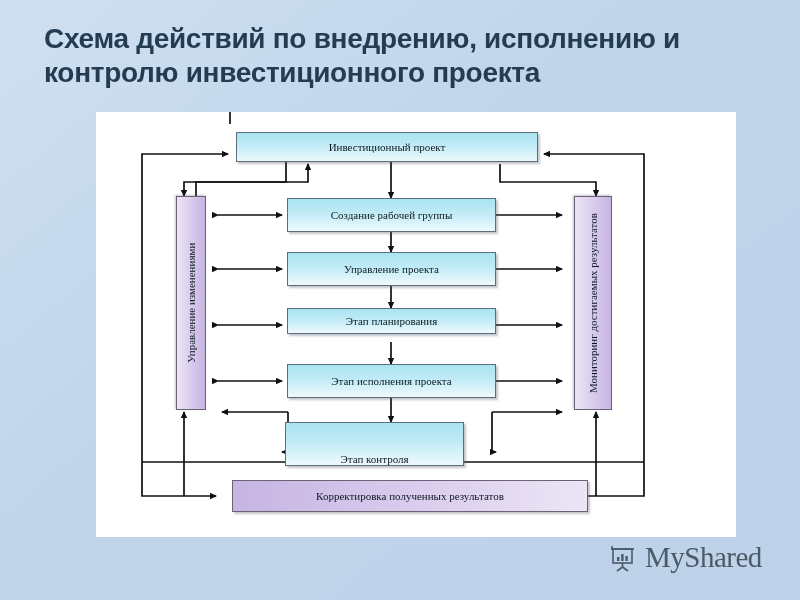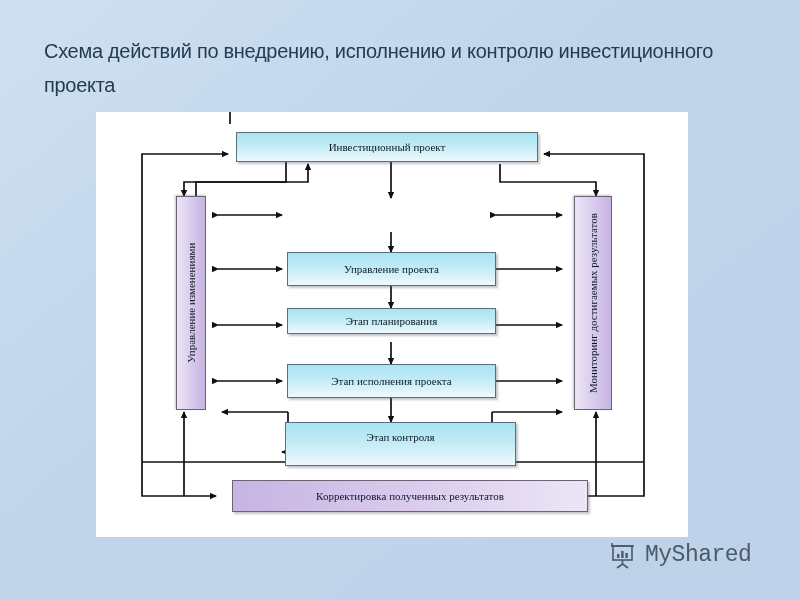--- a/index.html
+++ b/index.html
@@ -9,30 +9,30 @@
     background:#c5d8ec;
     position:relative;
   }
   #slide{
     position:absolute;inset:0;
     background:linear-gradient(140deg,#cfe0f0 0%,#c0d4ea 45%,#bdd2e9 100%);
   }
   #title{
     position:absolute;left:44px;top:22px;width:720px;
     font-family:"Liberation Sans", sans-serif;
-    font-weight:normal;
-    font-size:20px;
+    font-weight:bold;
+    font-size:28px;
     line-height:34px;
     color:#243c52;
     letter-spacing:-0.3px;
-    margin-top:12px;
   }
   #canvas{
     position:absolute;left:96px;top:112px;width:592px;height:425px;
     background:#ffffff;
+    padding-left:48px;
   }
   
   .box{
     position:absolute;
     box-sizing:border-box;
     border:1px solid #5b6f7a;
     display:flex;align-items:center;justify-content:center;
     text-align:center;
     font-family:"Liberation Serif", serif;
     font-size:11px;
@@ -53,22 +53,22 @@
     font-size:11px;
   }
   
   #wires{position:absolute;left:0;top:0;width:592px;height:425px;}
   
   #logo{
     position:absolute;left:608px;top:541px;
     display:flex;align-items:center;gap:7px;
   }
   #logo .word{
-    font-family:Liberation Mono, monospace;
-    font-size:23px;
+    font-family:Liberation Serif, serif;
+    font-size:29px;
     color:#4c5a66;
     letter-spacing:-0.5px;
   }
 </style>
 </head>
 <body>
 
 <div id="slide">
 
   <div id="title">Схема действий по внедрению, исполнению и контролю инвестиционного проекта</div>
@@ -129,34 +129,37 @@
         <path d="M88,384 L88,300" marker-end="url(#ah)"></path>
         <path d="M500,384 L500,300" marker-end="url(#ah)"></path>
 
       </g>
     </svg>
 
     <div class="box cyan" style="left:140px;top:20px;width:302px;height:30px;">
       <span>Инвестиционный проект</span>
     </div>
 
+    <div class="box cyan" style="left:191px;top:86px;width:209px;height:34px;">
+      <span>Создание рабочей группы</span>
+    </div>
 
     <div class="box cyan" style="left:191px;top:140px;width:209px;height:34px;">
       <span>Управление проекта</span>
     </div>
 
     <div class="box cyan" style="left:191px;top:196px;width:209px;height:26px;">
       <span>Этап планирования</span>
     </div>
 
     <div class="box cyan" style="left:191px;top:252px;width:209px;height:34px;text-align:center;">
       <span>Этап исполнения проекта</span>
     </div>
 
-    <div class="box cyan" style="left:189px;top:310px;width:231px;height:44px;align-items:flex-start;padding-top:8px;">
+    <div class="box cyan" style="left:189px;top:310px;width:179px;height:44px;align-items:flex-end;padding-top:8px;">
       <span>Этап контроля</span>
     </div>
 
     <div class="box purple vert" style="left:80px;top:84px;width:30px;height:214px;">
       <span>Управление изменениями</span>
     </div>
 
     <div class="box purple vert" style="left:478px;top:84px;width:38px;height:214px;">
       <span>Мониторинг достигаемых результатов</span>
     </div>

